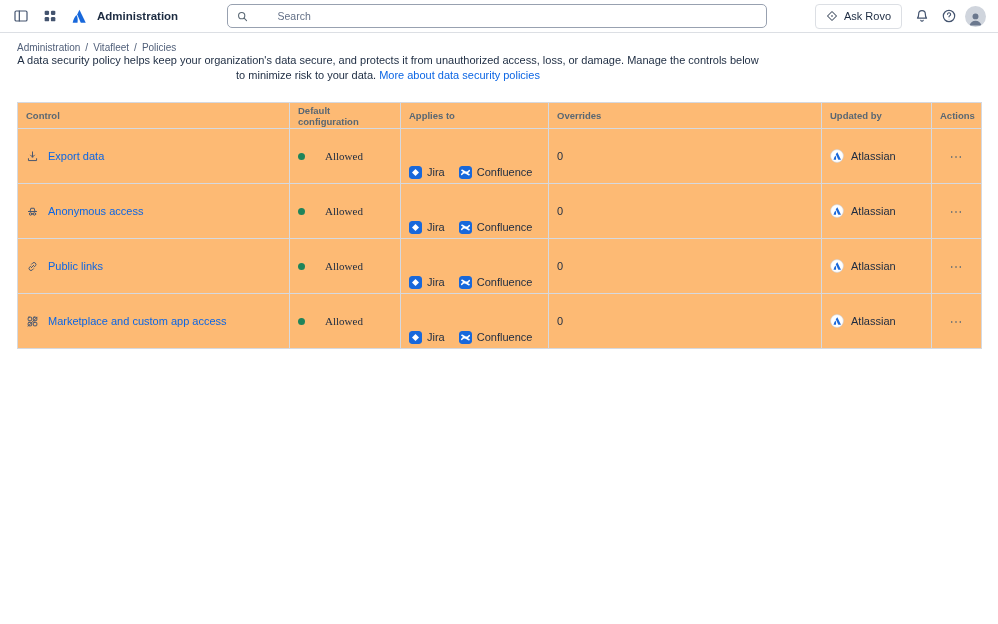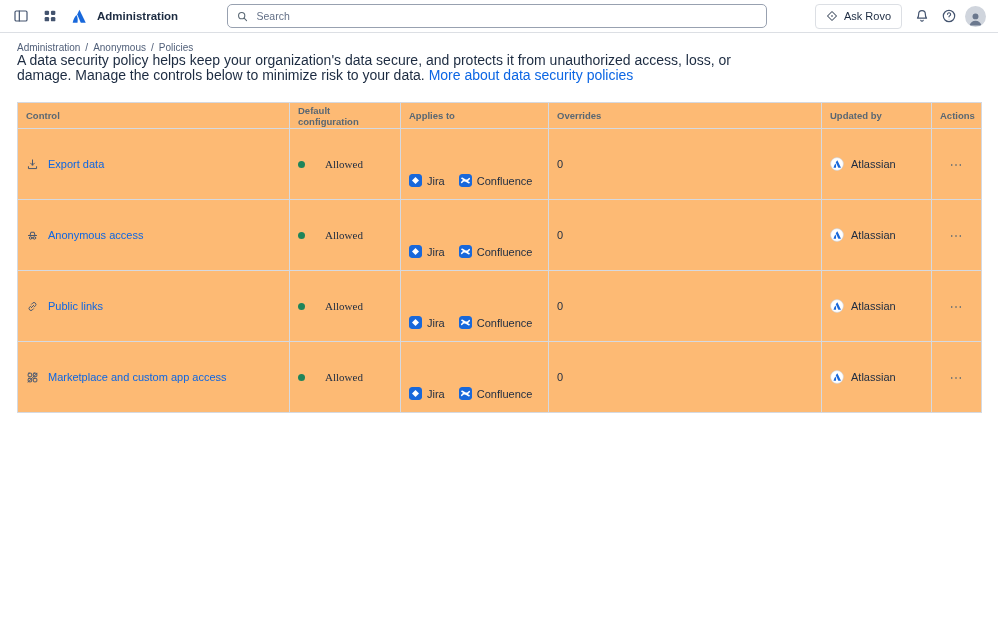--- a/index.html
+++ b/index.html
@@ -36,21 +36,21 @@
   .logo svg{width:18px;height:18px;display:block;}
   .app-name{font-size:11.5px;font-weight:700;color:#1C2B41;margin-left:2px;}
 
   .searchbox{
     width:540px;height:24px;border:1px solid #98A1B0;border-radius:5px;
     display:flex;align-items:center;gap:6px;padding:0 8px;background:#fff;
   }
   .searchbox svg{width:13px;height:13px;color:#596773;flex:none;}
   .searchbox input{
     border:none;outline:none;flex:1;font-size:10.5px;color:var(--text);
-    font-family:"Liberation Sans", sans-serif;background:transparent;min-width:0;
+    font-family:"Liberation Sans", sans-serif;background:transparent;min-width:0;margin-left:21px;
   }
   .searchbox input::placeholder{color:#626F86;}
 
   .rovo-btn{
     display:inline-flex;align-items:center;gap:6px;height:25px;padding:0 10px;
     border:1px solid #DCDFE4;border-radius:4px;background:#fff;cursor:pointer;
     font-size:11px;color:#1C2B41;font-family:"Liberation Sans", sans-serif;margin-right:4px;
   }
   .rovo-btn .rovo-ic{display:inline-flex;}
   .rovo-btn svg{width:12px;height:12px;display:block;color:#1C2B41;}
@@ -67,43 +67,43 @@
   .breadcrumb{font-size:10px;color:#505F79;display:flex;align-items:center;gap:5px;}
   .breadcrumb a{color:#505F79;text-decoration:none;cursor:pointer;}
   .breadcrumb .sep{color:#505F79;}
 
   h1{
     margin:7px 0 9px 0;font-size:22px;line-height:26px;font-weight:700;color:#1E2633;
     letter-spacing:0;
   }
 
   .desc{
-    margin:0 0 20px 0;font-size:14px;line-height:14.5px;color:#1C2B41;max-width:742px;
+    margin:0 0 20px 0;font-size:11px;line-height:14.5px;color:#1C2B41;max-width:742px;text-align:center;
   }
   .desc .learn-more{color:var(--link);text-decoration:none;cursor:pointer;}
 
   
   table.policy-table{border-collapse:collapse;table-layout:fixed;width:964px;background:#fdba74;}
   .policy-table th,.policy-table td{border:1px solid var(--border);}
   .policy-table th{
     height:26px;padding:0 8px;text-align:left;
     font-size:9.5px;font-weight:700;color:#596773;
   }
-  .policy-table td{height:27px;padding:12px 8px;font-size:11px;color:var(--text);vertical-align:middle;}
+  .policy-table td{height:27px;padding:4px 8px;font-size:11px;color:var(--text);vertical-align:middle;}
 
   .ctrl{display:flex;align-items:center;gap:9px;min-width:0;}
   .ctrl .row-icon{display:inline-flex;color:#44546F;flex:none;}
   .ctrl svg{width:13px;height:13px;display:block;}
   .ctrl a{color:var(--link);text-decoration:none;cursor:pointer;white-space:nowrap;}
 
   .config{display:flex;align-items:center;gap:20px;font-family:Liberation Serif, serif;}
   .dot{width:7px;height:7px;border-radius:50%;background:var(--status-green);flex:none;}
 
   .applies{display:flex;align-items:center;gap:14px;}
-  .prod{display:flex;align-items:center;gap:5px;margin-top:33px;}
+  .prod{display:flex;align-items:flex-start;gap:5px;margin-top:33px;}
   .prod .badge{display:inline-flex;flex:none;}
   .prod svg{width:13px;height:13px;display:block;border-radius:3px;}
 
   .updated{display:flex;align-items:center;gap:7px;}
   .updated .av{display:inline-flex;flex:none;}
   .updated svg{width:14px;height:14px;display:block;}
 
   .actions-cell{text-align:center;}
   .more-btn{
     border:none;background:none;color:#596773;font-size:13px;line-height:1;
@@ -177,21 +177,21 @@
           <path d="M3.5 22c1.3-4.4 4.4-6.8 8.5-6.8s7.2 2.4 8.5 6.8Z"></path>
         </svg>
     </button>
   </div>
 </header>
 
 <main>
   <nav class="breadcrumb">
     <a>Administration</a>
     <span class="sep">/</span>
-    <a>Anonymous</a>
+    <a>Vitafleet</a>
     <span class="sep">/</span>
     <a>Policies</a>
   </nav>
 
 
   <p class="desc">
     <span>A data security policy helps keep your organization's data secure, and protects it from unauthorized access, loss, or damage. Manage the controls below to minimize risk to your data.</span>
     <a class="learn-more">More about data security policies</a>
   </p>
 

